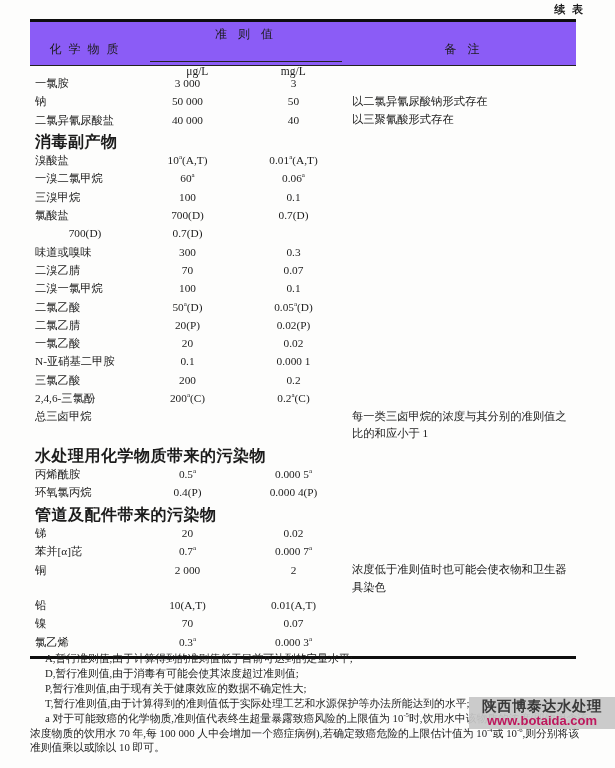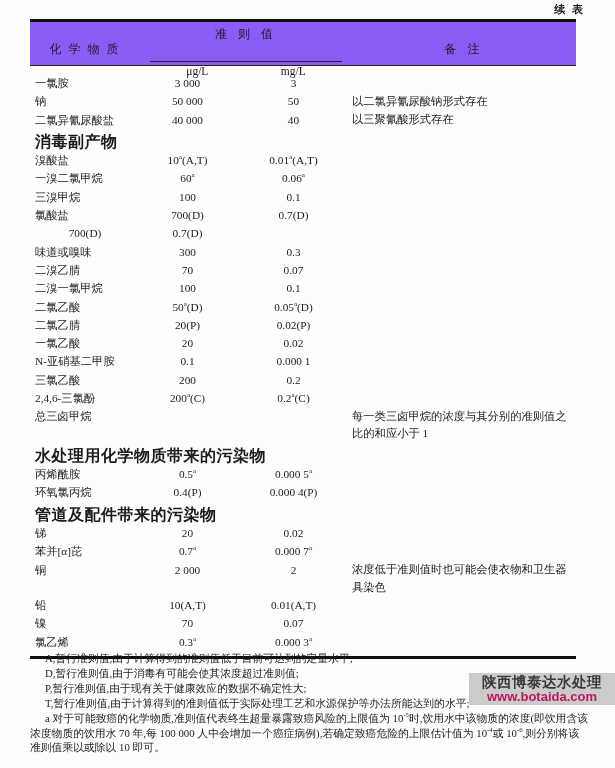--- a/index.html
+++ b/index.html
@@ -36,21 +36,21 @@
   .tr.section{margin-top:4px;}
   .tr.section .td-name{font-weight:bold;font-size:16px;letter-spacing:0.5px;}
   .td{font-size:11.3px;line-height:18.3px;}
   .td-name{padding-left:5px;white-space:nowrap;}
   .td-ug,.td-mg{text-align:center;white-space:nowrap;}
   .td-remark{line-height:17.5px;padding-right:2px;padding-top:0.5px;}
   sup{font-size:0.62em;vertical-align:super;line-height:0;}
   .footnotes{position:absolute;left:30px;top:651px;width:558px;}
   .fn{margin:0;text-indent:15px;font-size:10.8px;line-height:14.9px;}
   .watermark{
-    position:absolute;left:469px;top:673px;width:146px;height:32px;
+    position:absolute;left:469px;top:697px;width:146px;height:32px;
     background:rgba(199,199,199,0.93);
     display:flex;flex-direction:column;align-items:center;justify-content:center;
     font-family:"Liberation Sans","DejaVu Sans",sans-serif;font-weight:bold;
     color:#3a3a3a;z-index:5;
   }
   .wm1{font-size:14.5px;line-height:15px;letter-spacing:0.5px;}
   .wm2{font-size:13px;line-height:14px;color:#be185d;}
 </style>
 </head>
 <body>

